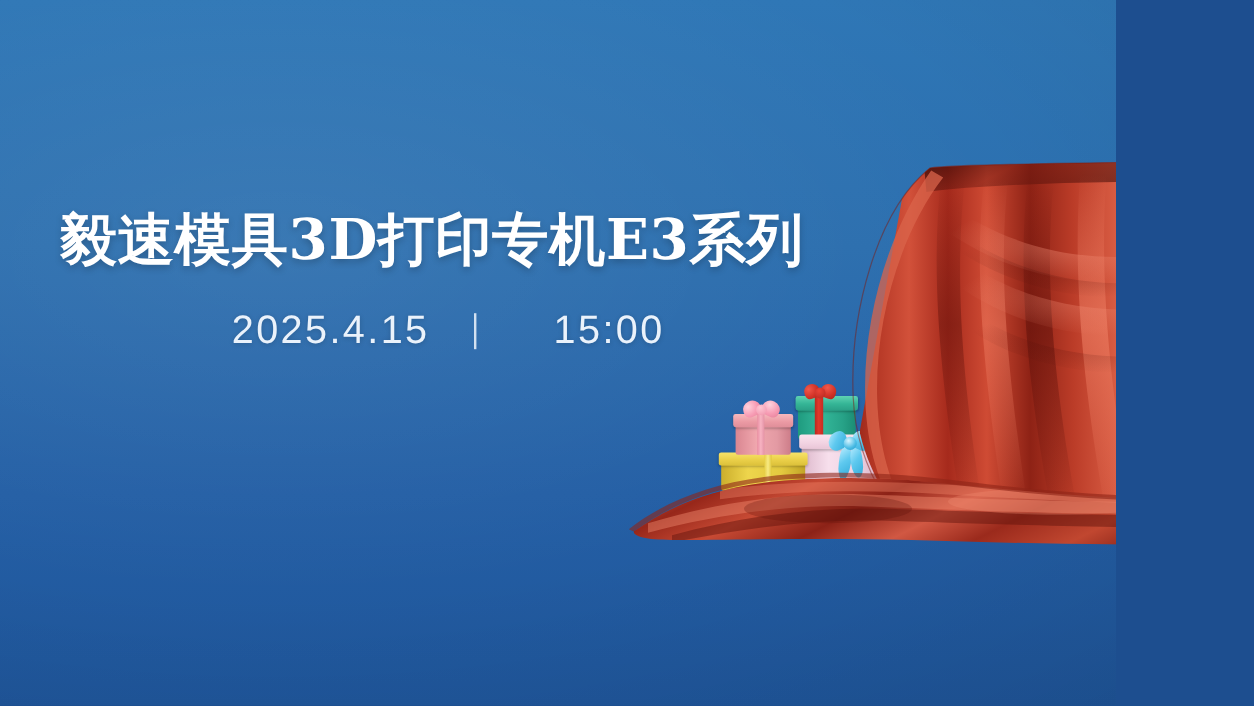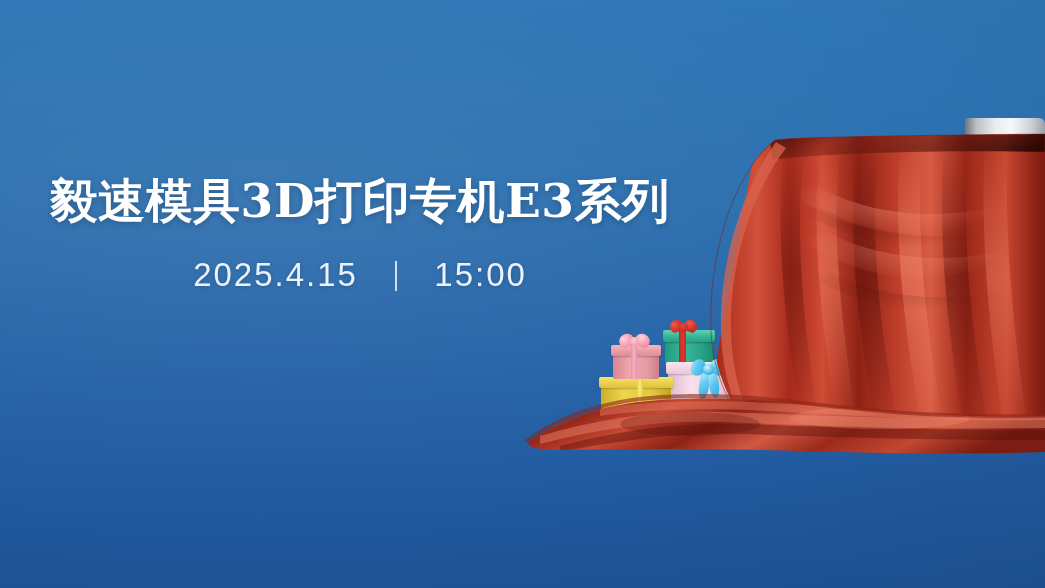--- a/index.html
+++ b/index.html
@@ -3,21 +3,21 @@
 <meta charset="utf-8">
 <title>Event Banner</title>
 <style>
   html, body {
     margin: 0;
     padding: 0;
     background: #1d4e8f;
   }
   .stage {
     position: relative;
-    width: 1045px;
+    width: 930px;
     height: 588px;
     overflow: hidden;
     font-family: "Liberation Sans", sans-serif;
     user-select: none;
   }
 
   
   .bg {
     position: absolute;
     inset: 0;
@@ -59,21 +59,21 @@
   }
   .dt-sep {
     display: inline-block;
     width: 2px;
     height: 30px;
     background: #dfeaf6;
     vertical-align: -5px;
     margin: 0 26px;
     opacity: 0.92;
   }
-  .dt-text { display: inline-block; }
+  .dt-text { display: inline-block; margin-left: 27px; }
 
   
   .machine {
     position: absolute;
     left: 965px;
     top: 118px;
     width: 80px;
     height: 315px;
   }
   .machine-body {

